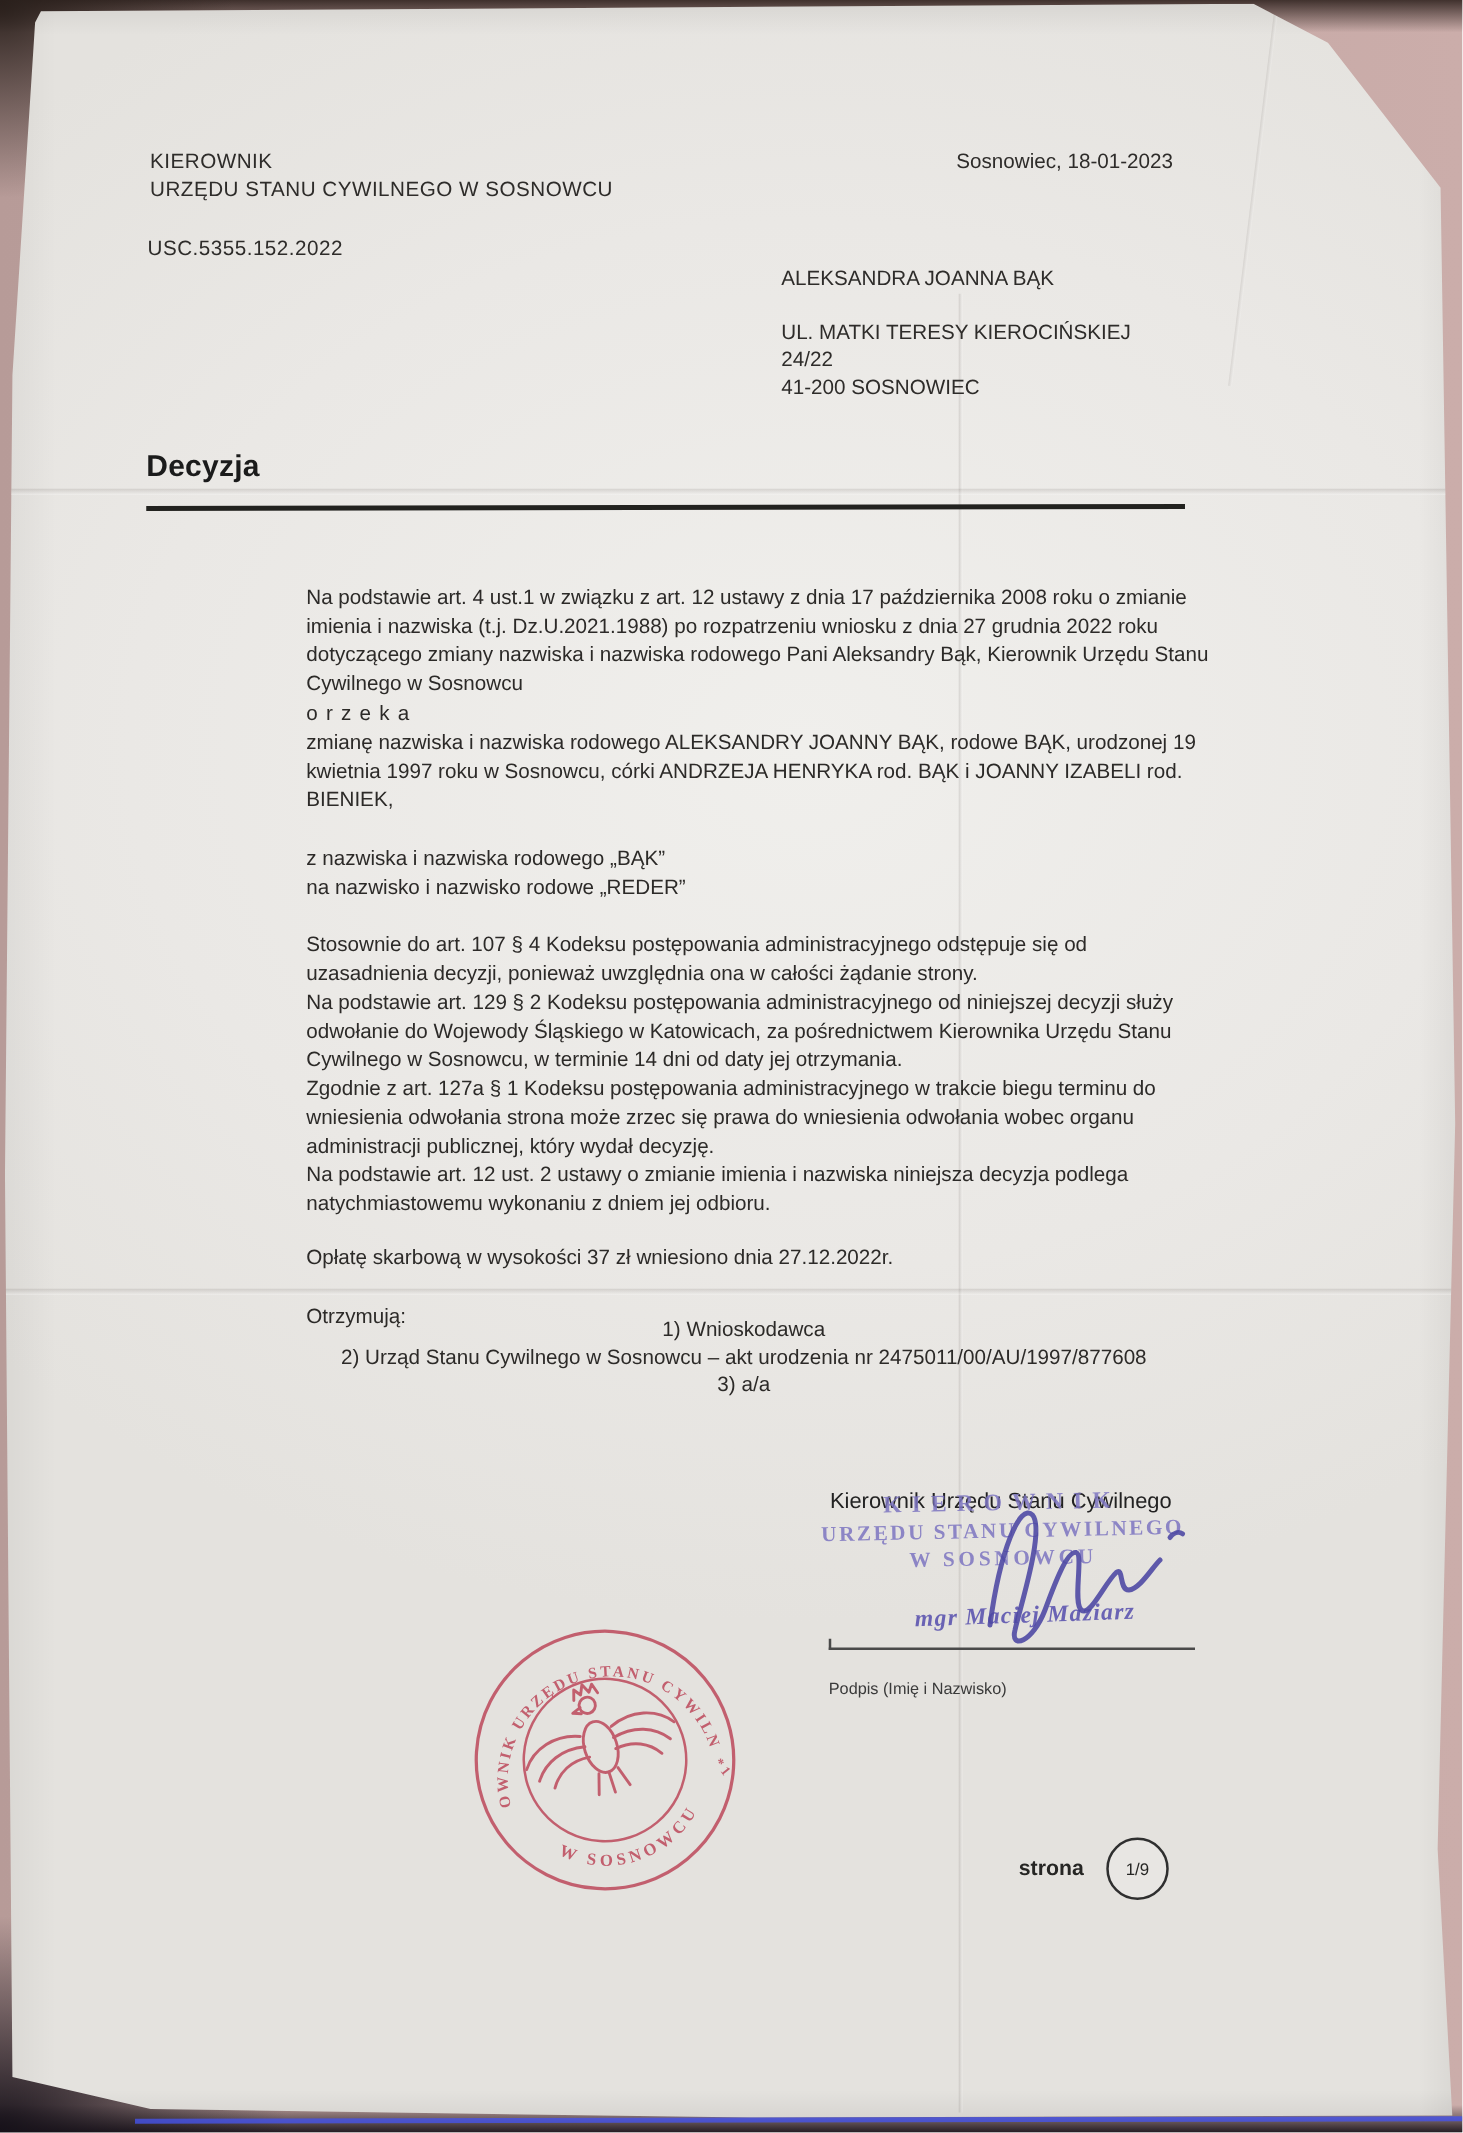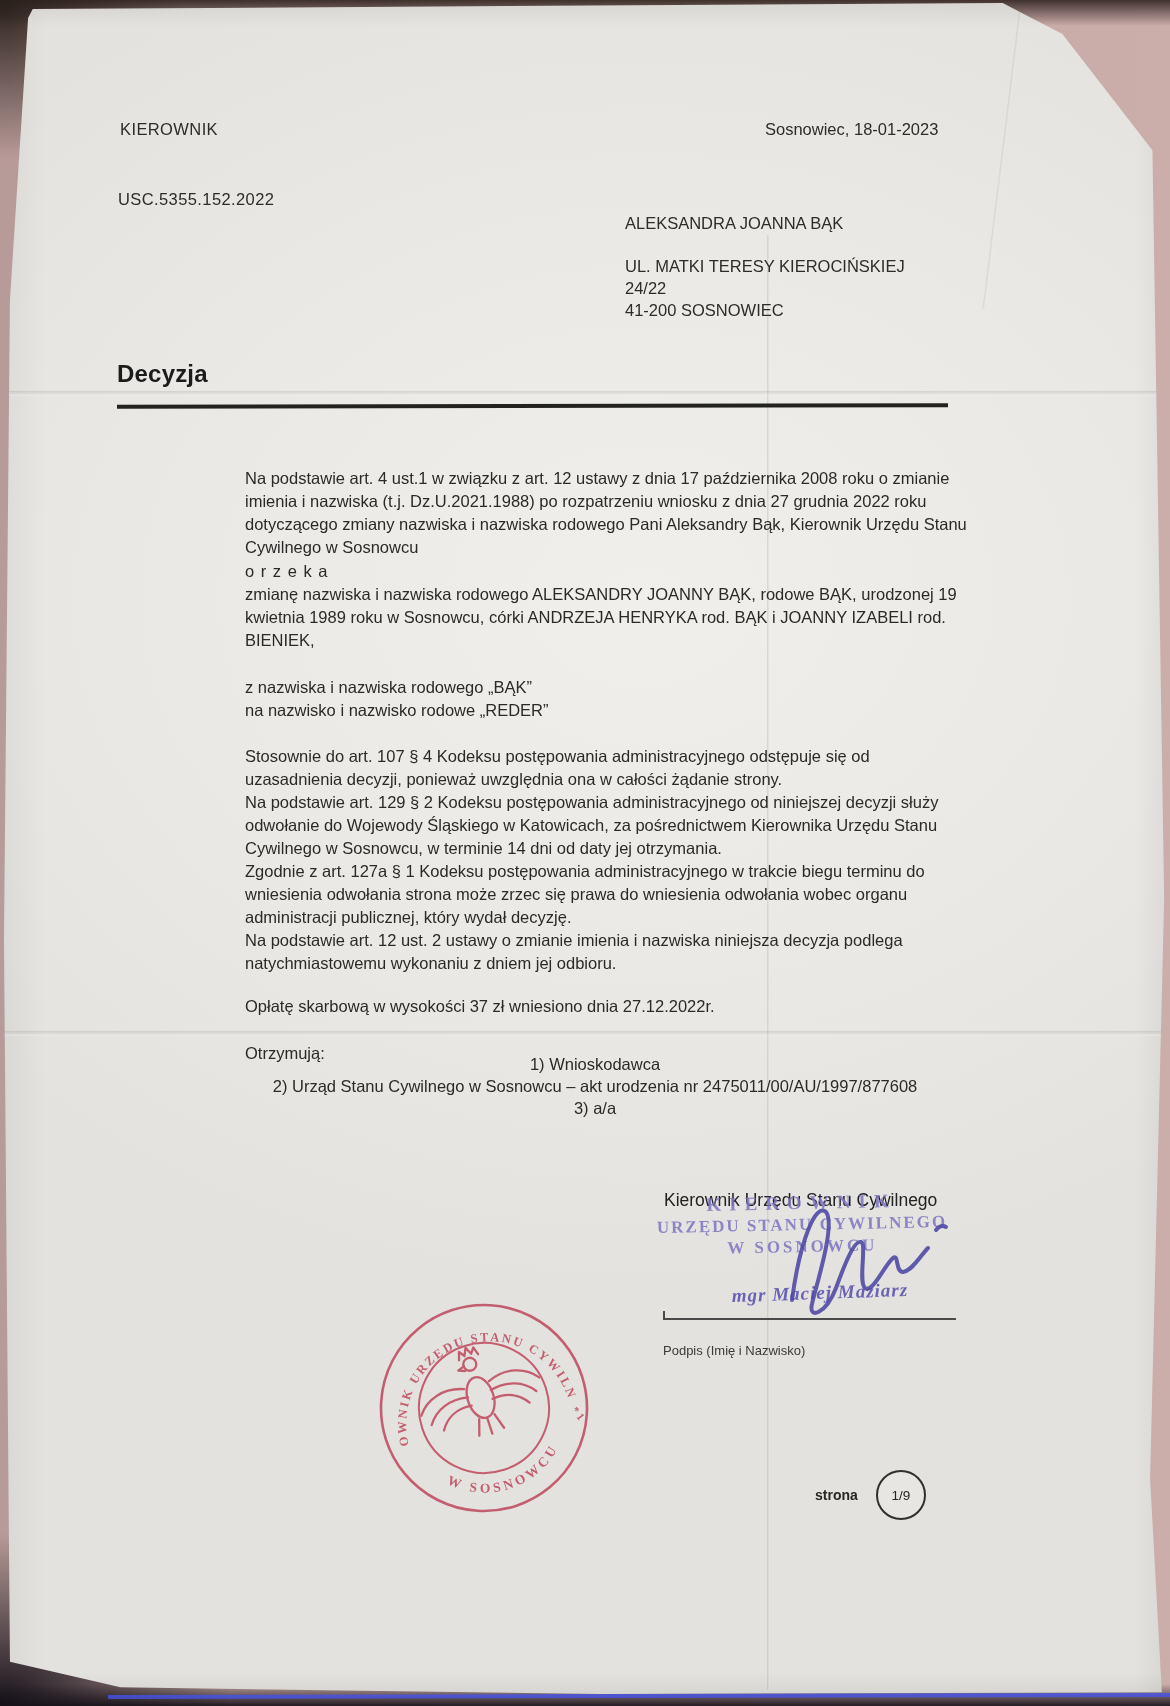--- a/index.html
+++ b/index.html
@@ -63,58 +63,59 @@
   .stamp-name{left:690px; top:1282px; width:260px; text-align:center; font-family:"Liberation Serif", serif;
     font-style:italic; font-weight:bold; font-size:19px; letter-spacing:1px; color:#6a63b4; transform:rotate(-2deg); z-index:3;}
   .sig-svg{left:780px; top:1182px; z-index:4;}
   .sig-line{left:663px; top:1318px; width:293px; height:0; border-top:2px solid #4a4a4a;}
   .sig-line::before{content:""; position:absolute; left:0; top:-9px; width:2px; height:9px; background:#4a4a4a;}
   .sig-caption{left:663px; top:1343px; font-size:13px; color:#3a3a3a;}
 
   .round-stamp{left:370px; top:1294px; z-index:2;}
 
   .footer{left:815px; top:1470px; display:flex; align-items:center; gap:18px;}
-  .page-label{font-size:14px; font-weight:600; color:#262624;}
+  .page-label{font-size:17px; font-weight:600; color:#262624;}
   .page-circle{width:46px; height:46px; border:2.5px solid #2f2f2f; border-radius:50%;
     display:flex; align-items:center; justify-content:center; font-size:13.5px; color:#262624; background:rgba(255,255,255,.15);}
 
   .blue-line{left:108px; top:1694px; width:1062px; height:4px; background:#4553e8; opacity:.8; transform:rotate(-0.1deg); z-index:5;}
 </style>
 </head>
 <body>
 
 <div class="photo">
   <div class="paper">
 
     <div class="crease crease-v"></div>
     <div class="crease crease-h crease-h1"></div>
     <div class="crease crease-h crease-h2"></div>
     <div class="crease crease-w"></div>
 
     <div class="abs sender">
       <div>KIEROWNIK</div>
+      <div>URZĘDU STANU CYWILNEGO W SOSNOWCU</div>
     </div>
 
     <div class="abs place-date">Sosnowiec, 18-01-2023</div>
     <div class="abs case-number">USC.5355.152.2022</div>
 
     <div class="abs recipient">
       <div>ALEKSANDRA JOANNA BĄK</div>
       <div class="street">UL. MATKI TERESY KIEROCIŃSKIEJ</div>
       <div>24/22</div>
       <div>41-200 SOSNOWIEC</div>
     </div>
 
     <div class="abs doc-title">Decyzja</div>
     <div class="abs title-rule"></div>
 
     <div class="abs body-text">
       <p class="p1">Na podstawie art. 4 ust.1 w związku z art. 12 ustawy z dnia 17 października 2008 roku o zmianie imienia i nazwiska (t.j. Dz.U.2021.1988) po rozpatrzeniu wniosku z dnia 27 grudnia 2022 roku dotyczącego zmiany nazwiska i nazwiska rodowego Pani Aleksandry Bąk, Kierownik Urzędu Stanu Cywilnego w Sosnowcu</p>
       <p class="orzeka">o r z e k a</p>
-      <p class="p2">zmianę nazwiska i nazwiska rodowego ALEKSANDRY JOANNY BĄK, rodowe BĄK, urodzonej 19 kwietnia 1989 roku w Sosnowcu, córki ANDRZEJA HENRYKA rod. BĄK i JOANNY IZABELI rod. BIENIEK,</p>
+      <p class="p2">zmianę nazwiska i nazwiska rodowego ALEKSANDRY JOANNY BĄK, rodowe BĄK, urodzonej 19 kwietnia 1997 roku w Sosnowcu, córki ANDRZEJA HENRYKA rod. BĄK i JOANNY IZABELI rod. BIENIEK,</p>
       <p class="from-line">z nazwiska i nazwiska rodowego „BĄK”</p>
       <p class="to-line">na nazwisko i nazwisko rodowe „REDER”</p>
       <p class="p3">Stosownie do art. 107 § 4 Kodeksu postępowania administracyjnego odstępuje się od uzasadnienia decyzji, ponieważ uwzględnia ona w całości żądanie strony.</p>
       <p class="p4">Na podstawie art. 129 § 2 Kodeksu postępowania administracyjnego od niniejszej decyzji służy odwołanie do Wojewody Śląskiego w Katowicach, za pośrednictwem Kierownika Urzędu Stanu Cywilnego w Sosnowcu, w terminie 14 dni od daty jej otrzymania.</p>
       <p class="p5">Zgodnie z art. 127a § 1 Kodeksu postępowania administracyjnego w trakcie biegu terminu do wniesienia odwołania strona może zrzec się prawa do wniesienia odwołania wobec organu administracji publicznej, który wydał decyzję.</p>
       <p class="p6">Na podstawie art. 12 ust. 2 ustawy o zmianie imienia i nazwiska niniejsza decyzja podlega natychmiastowemu wykonaniu z dniem jej odbioru.</p>
       <p class="fee">Opłatę skarbową w wysokości 37 zł wniesiono dnia 27.12.2022r.</p>
       <p class="recv-head">Otrzymują:</p>
       <div class="recv-list">
         <div>1) Wnioskodawca</div>

